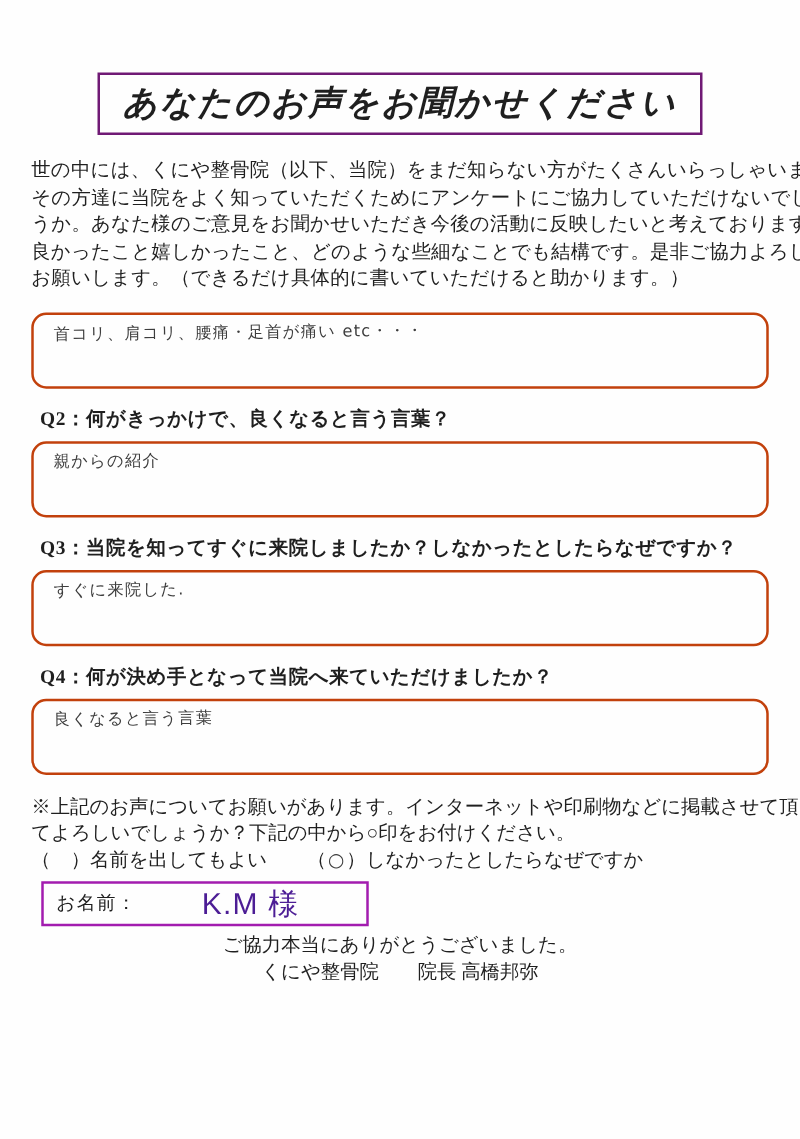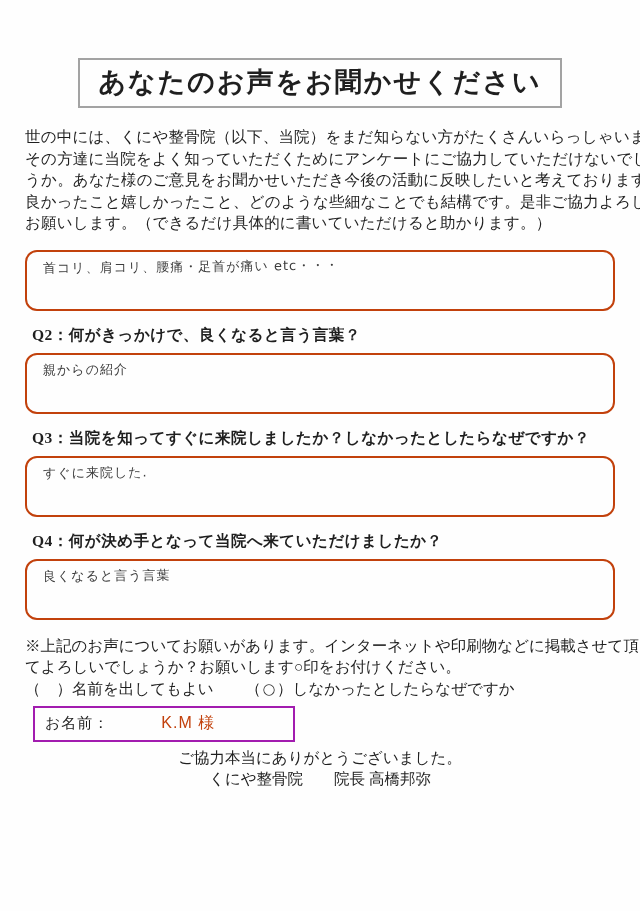--- a/index.html
+++ b/index.html
@@ -12,26 +12,27 @@
     font-family: "Liberation Serif", "DejaVu Serif", serif;
     color: #1f1f1f;
     box-sizing: border-box;
     padding: 58px 25px 0 25px;
     overflow: hidden;
   }
   
   .title-row { text-align: center; margin: 0 0 18px 0; }
   .title-box {
     display: inline-block;
-    border: 2px solid #a3a3a3;
+    border: 2px solid #701a75;
     padding: 4px 18px 6px 18px;
     font-size: 27px;
     font-weight: 600;
     letter-spacing: 2px;
     white-space: nowrap;
+    font-style: italic;
   }
   
   .intro { font-size: 15.5px; line-height: 21.6px; letter-spacing: 0.2px; }
   .intro div { white-space: nowrap; }
   
   .q-block { margin-top: 14px; }
   .q-label {
     font-size: 15.5px;
     font-weight: bold;
     margin: 0 0 7px 7px;
@@ -73,24 +74,24 @@
     height: 36px;
     border: 2px solid #a21caf;
     box-sizing: border-box;
     display: flex;
     align-items: center;
     padding: 0 10px;
   }
   .name-label { font-size: 15px; letter-spacing: 1px; }
   .name-value {
     font-family: "Liberation Sans", "DejaVu Sans", sans-serif;
-    font-size: 16px;
+    font-size: 24px;
     margin-left: 52px;
     letter-spacing: 1px;
-    color: #c2410c;
+    color: #4c1d95;
   }
   
   .footer { margin-top: 5px; text-align: center; font-size: 15.5px; line-height: 21.6px; }
   .footer div { white-space: nowrap; }
 </style>
 </head>
 <body>
 
 <div class="page">
 
@@ -130,21 +131,21 @@
     <div class="q-label">Q4：何が決め手となって当院へ来ていただけましたか？</div>
     <div class="answer-box">
       <span class="hand">良くなると言う言葉</span>
     </div>
   </div>
 
 
   <div class="consent">
     <div class="consent-lines">
       <div>※上記のお声についてお願いがあります。インターネットや印刷物などに掲載させて頂い</div>
-      <div>てよろしいでしょうか？お願いします○印をお付けください。</div>
+      <div>てよろしいでしょうか？下記の中から○印をお付けください。</div>
     </div>
     <div class="consent-options">
       <span class="consent-option first"><span>（</span><span class="consent-mark hand"></span><span>）</span><span>名前を出してもよい</span></span>
       <span class="consent-option"><span>（</span><span class="consent-mark hand">○</span><span>）</span><span>しなかったとしたらなぜですか</span></span>
     </div>
   </div>
 
   <div class="name-box">
     <span class="name-label">お名前：</span>
     <span class="name-value">K.M 様</span>

